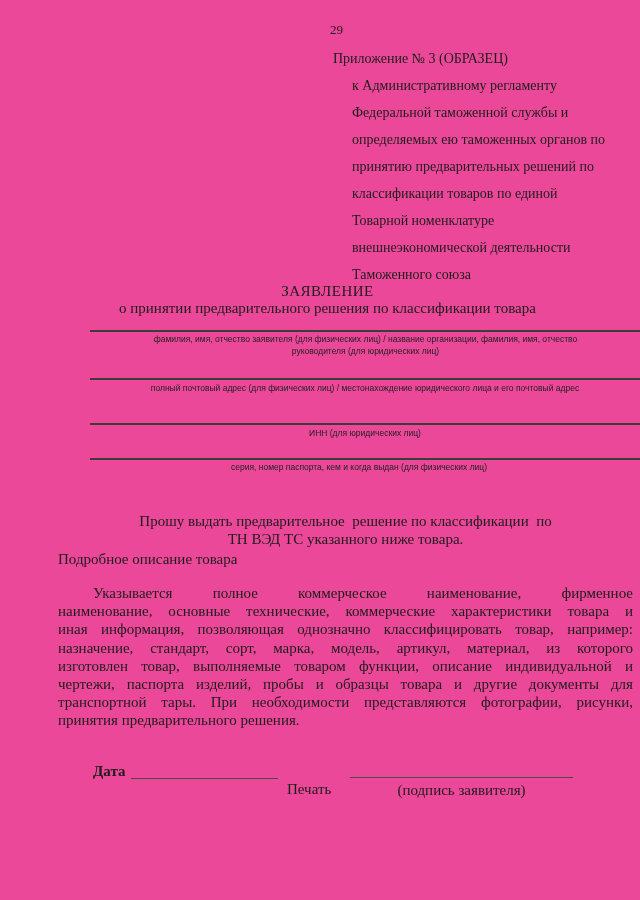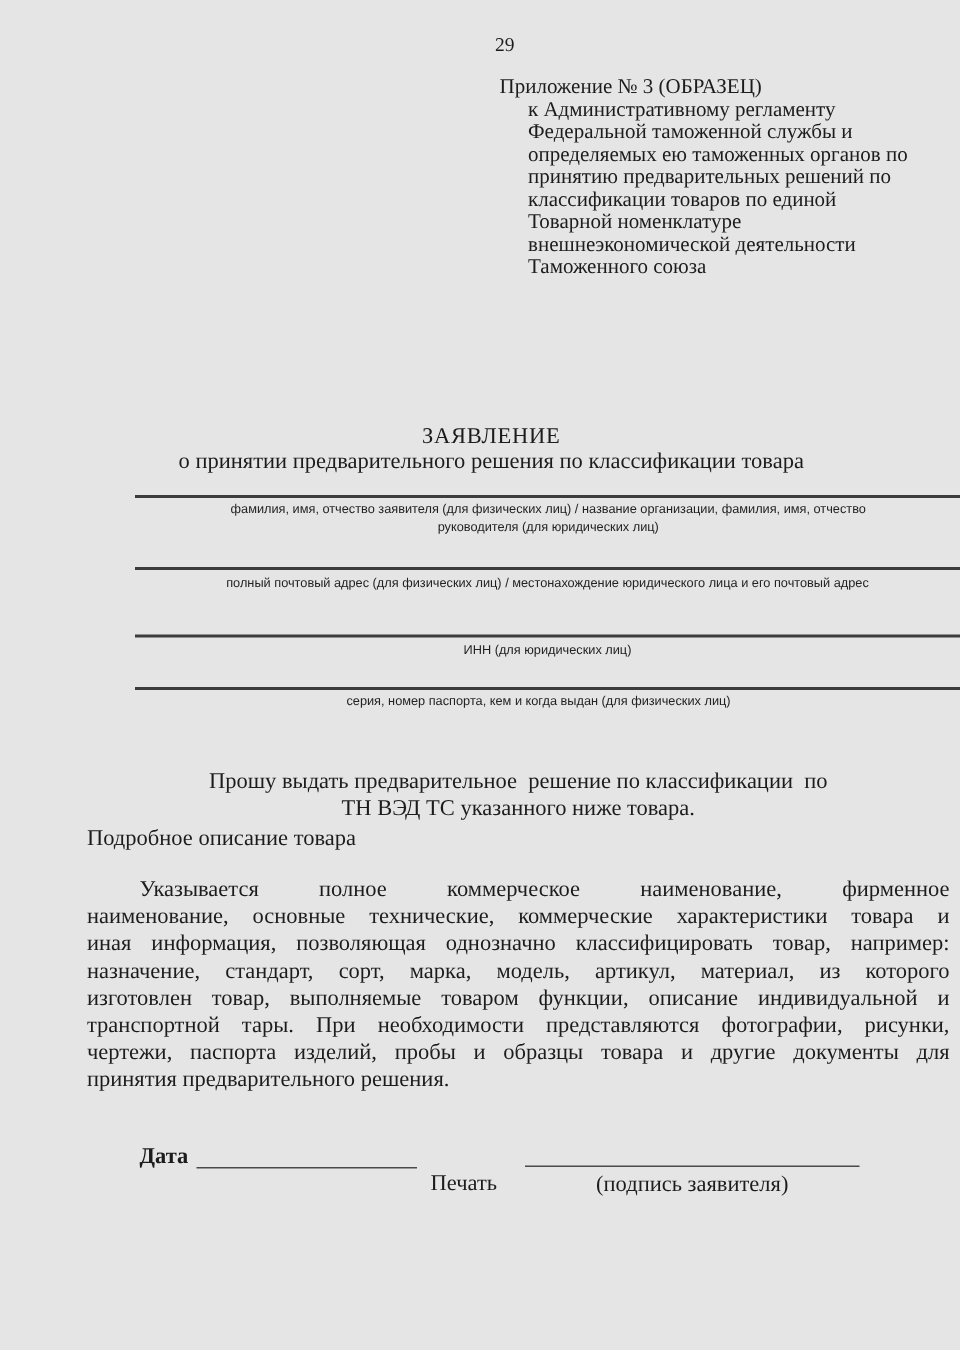--- a/index.html
+++ b/index.html
@@ -1,33 +1,33 @@
 <!DOCTYPE html>
 <html><head>
 <meta charset="utf-8">
 <style>
   html, body { margin: 0; padding: 0; background: #ffffff; }
   .page {
     position: relative;
     width: 640px;
     height: 900px;
-    background: #e5e5e5;
+    background: #ec4899;
     font-family: "Liberation Serif", "DejaVu Serif", serif;
     color: #1c1c1c;
     overflow: hidden;
   }
   .abs { position: absolute; }
 
   .page-number { left: 330px; top: 22px; font-size: 13px; }
 
   .appendix {
     left: 333px; top: 51px; width: 290px;
     font-size: 14px; line-height: 15px;
   }
-  .appendix > div + div { padding-left: 19px; }
+  .appendix > div + div { padding-left: 19px; margin-top: 12px; }
 
   .addressee {
     left: 55px; top: 233px; width: 545px;
     font-size: 14.5px; line-height: 18px;
   }
   .addressee > div { text-align: center; white-space: pre-wrap; }
 
   .app-title-block { left: 55px; top: 283px; width: 545px; text-align: center; }
   .app-title { font-size: 15px; line-height: 17px; letter-spacing: 0.5px; }
   .app-subtitle { font-size: 15px; line-height: 17px; }
@@ -121,22 +121,22 @@
     </div>
 
   <div class="abs desc-heading">Подробное описание товара</div>
 
   <div class="abs desc-body">
       <div>Указывается полное коммерческое наименование, фирменное</div>
       <div>наименование, основные технические, коммерческие характеристики товара и</div>
       <div>иная информация, позволяющая однозначно классифицировать товар, например:</div>
       <div>назначение, стандарт, сорт, марка, модель, артикул, материал, из которого</div>
       <div>изготовлен товар, выполняемые товаром функции, описание индивидуальной и</div>
+      <div>чертежи, паспорта изделий, пробы и образцы товара и другие документы для</div>
       <div>транспортной тары. При необходимости представляются фотографии, рисунки,</div>
-      <div>чертежи, паспорта изделий, пробы и образцы товара и другие документы для</div>
       <div>принятия предварительного решения.</div>
     </div>
 
   <div class="abs footer-label date-label">Дата</div>
   <div class="blank-line date-line"></div>
 
   <div class="abs footer-label seal-label">Печать</div>
 
   <div class="blank-line sig-line"></div>
   <div class="abs sig-caption">(подпись заявителя)</div>

